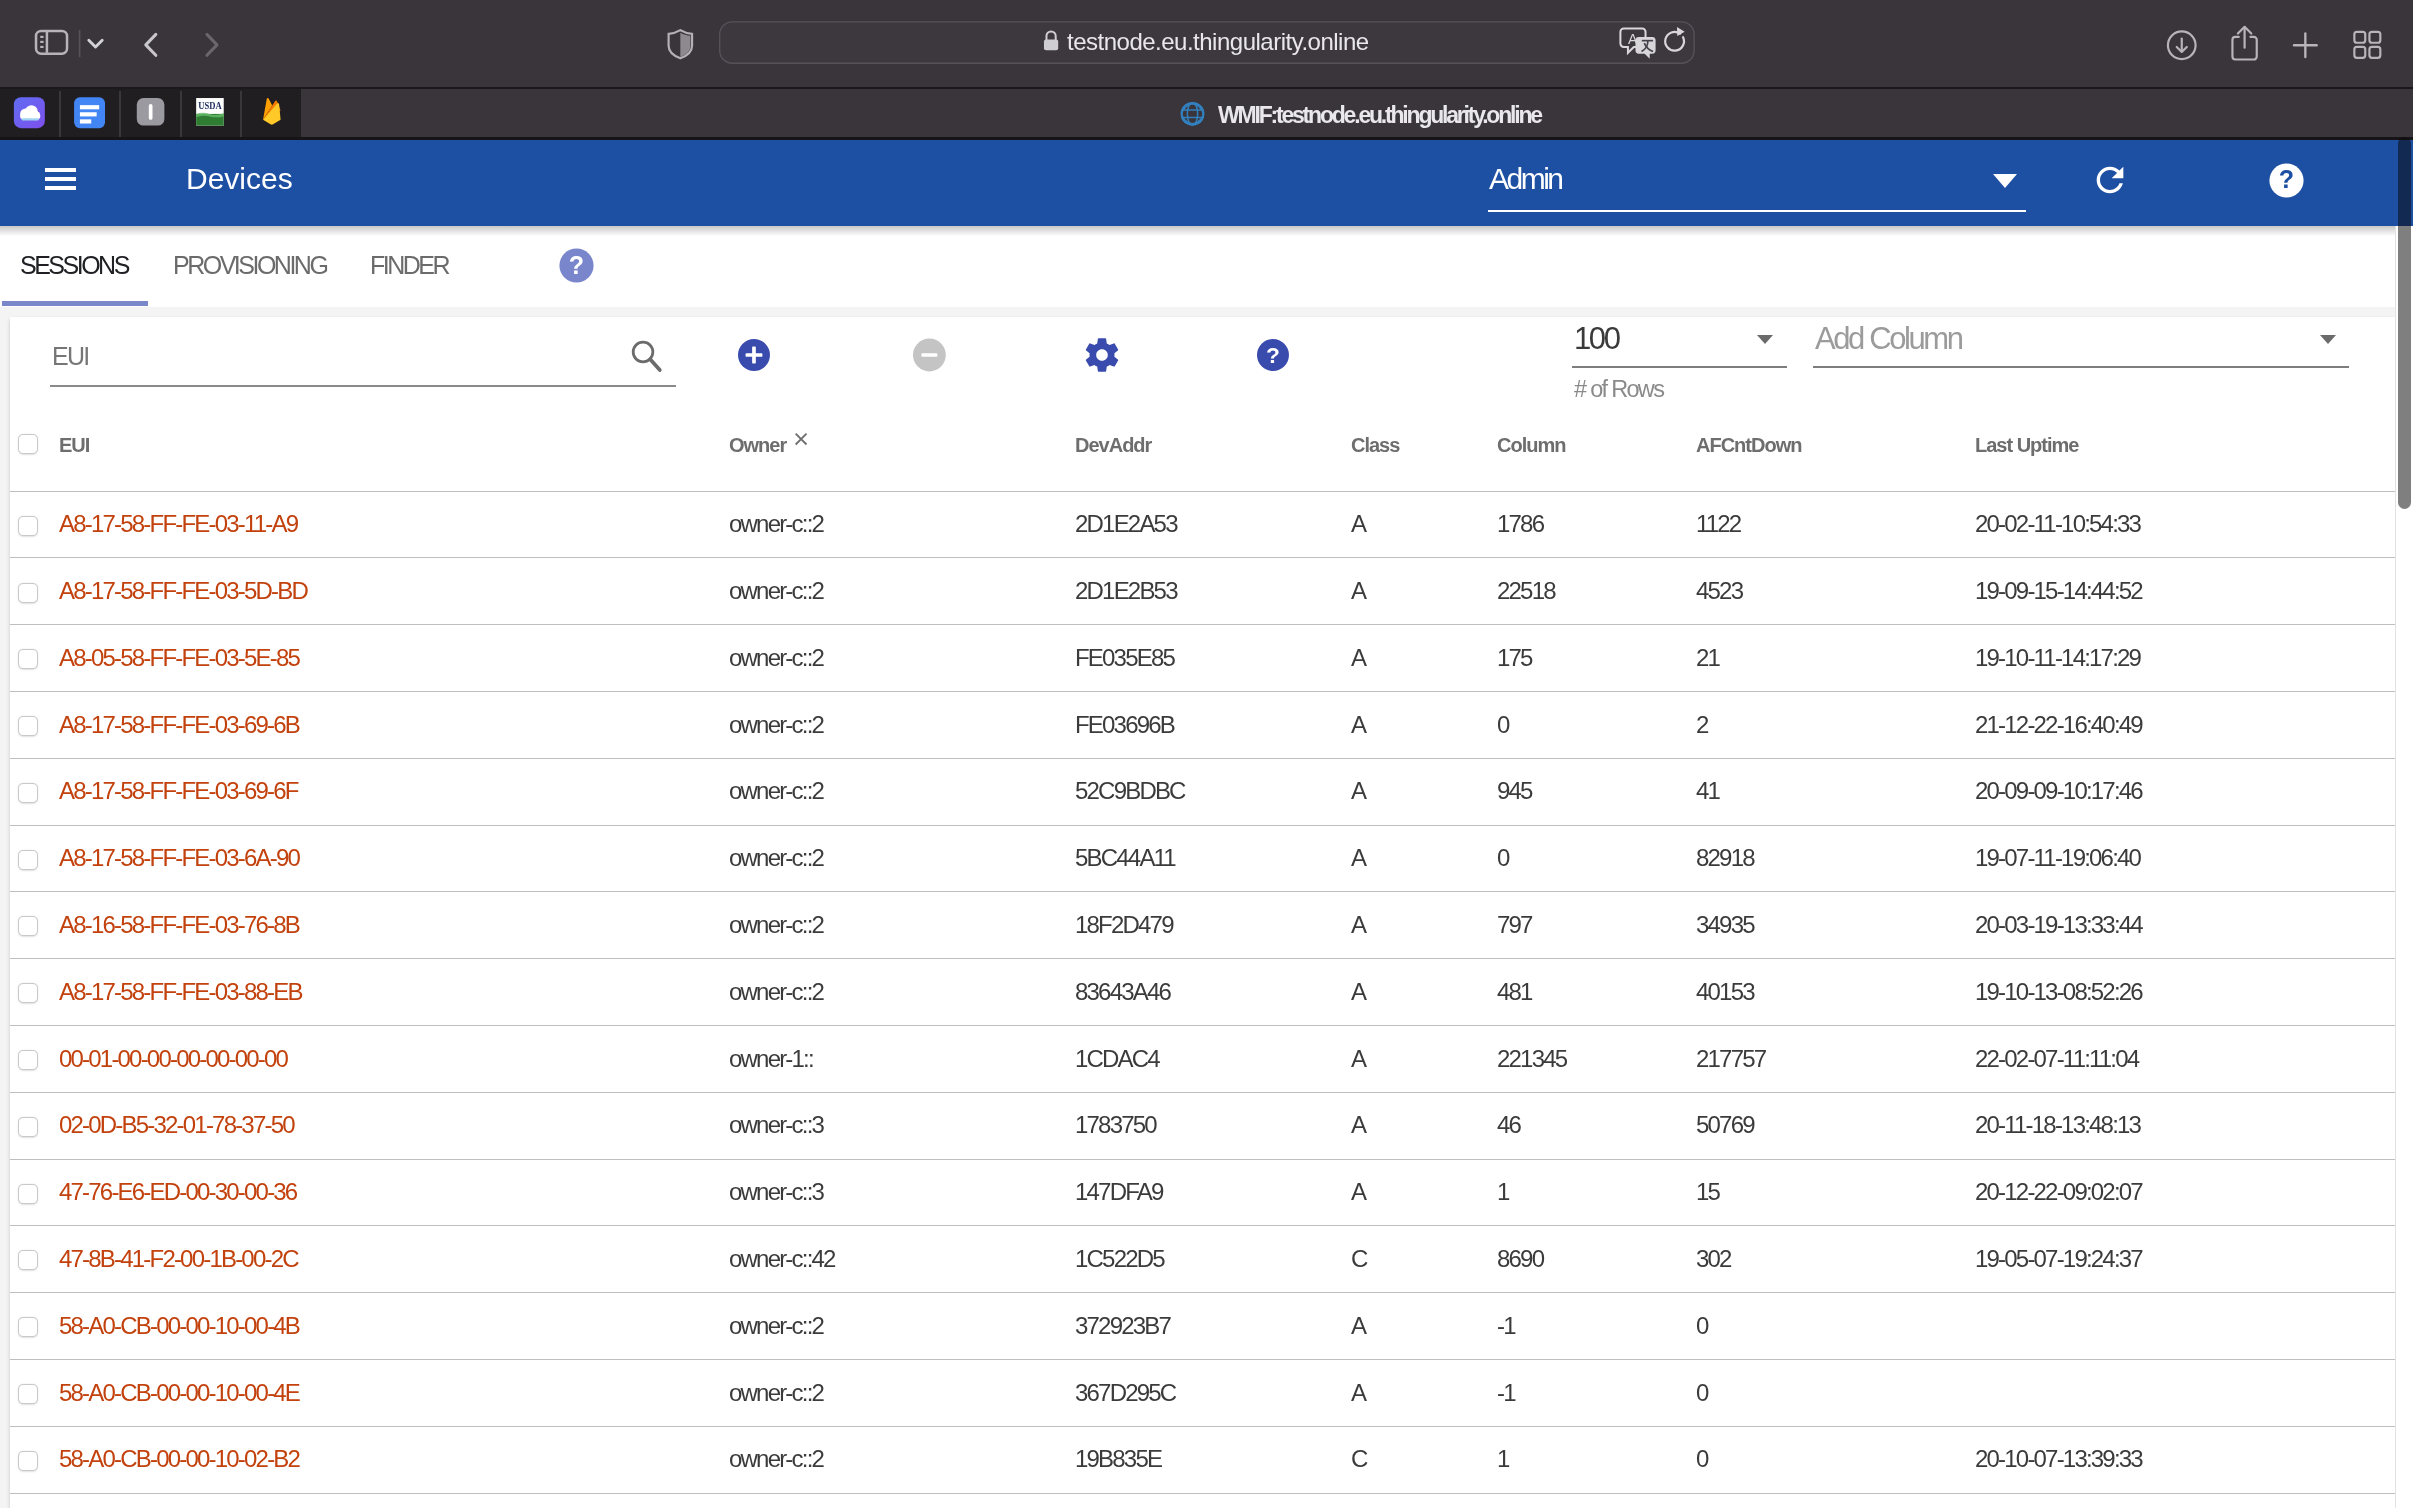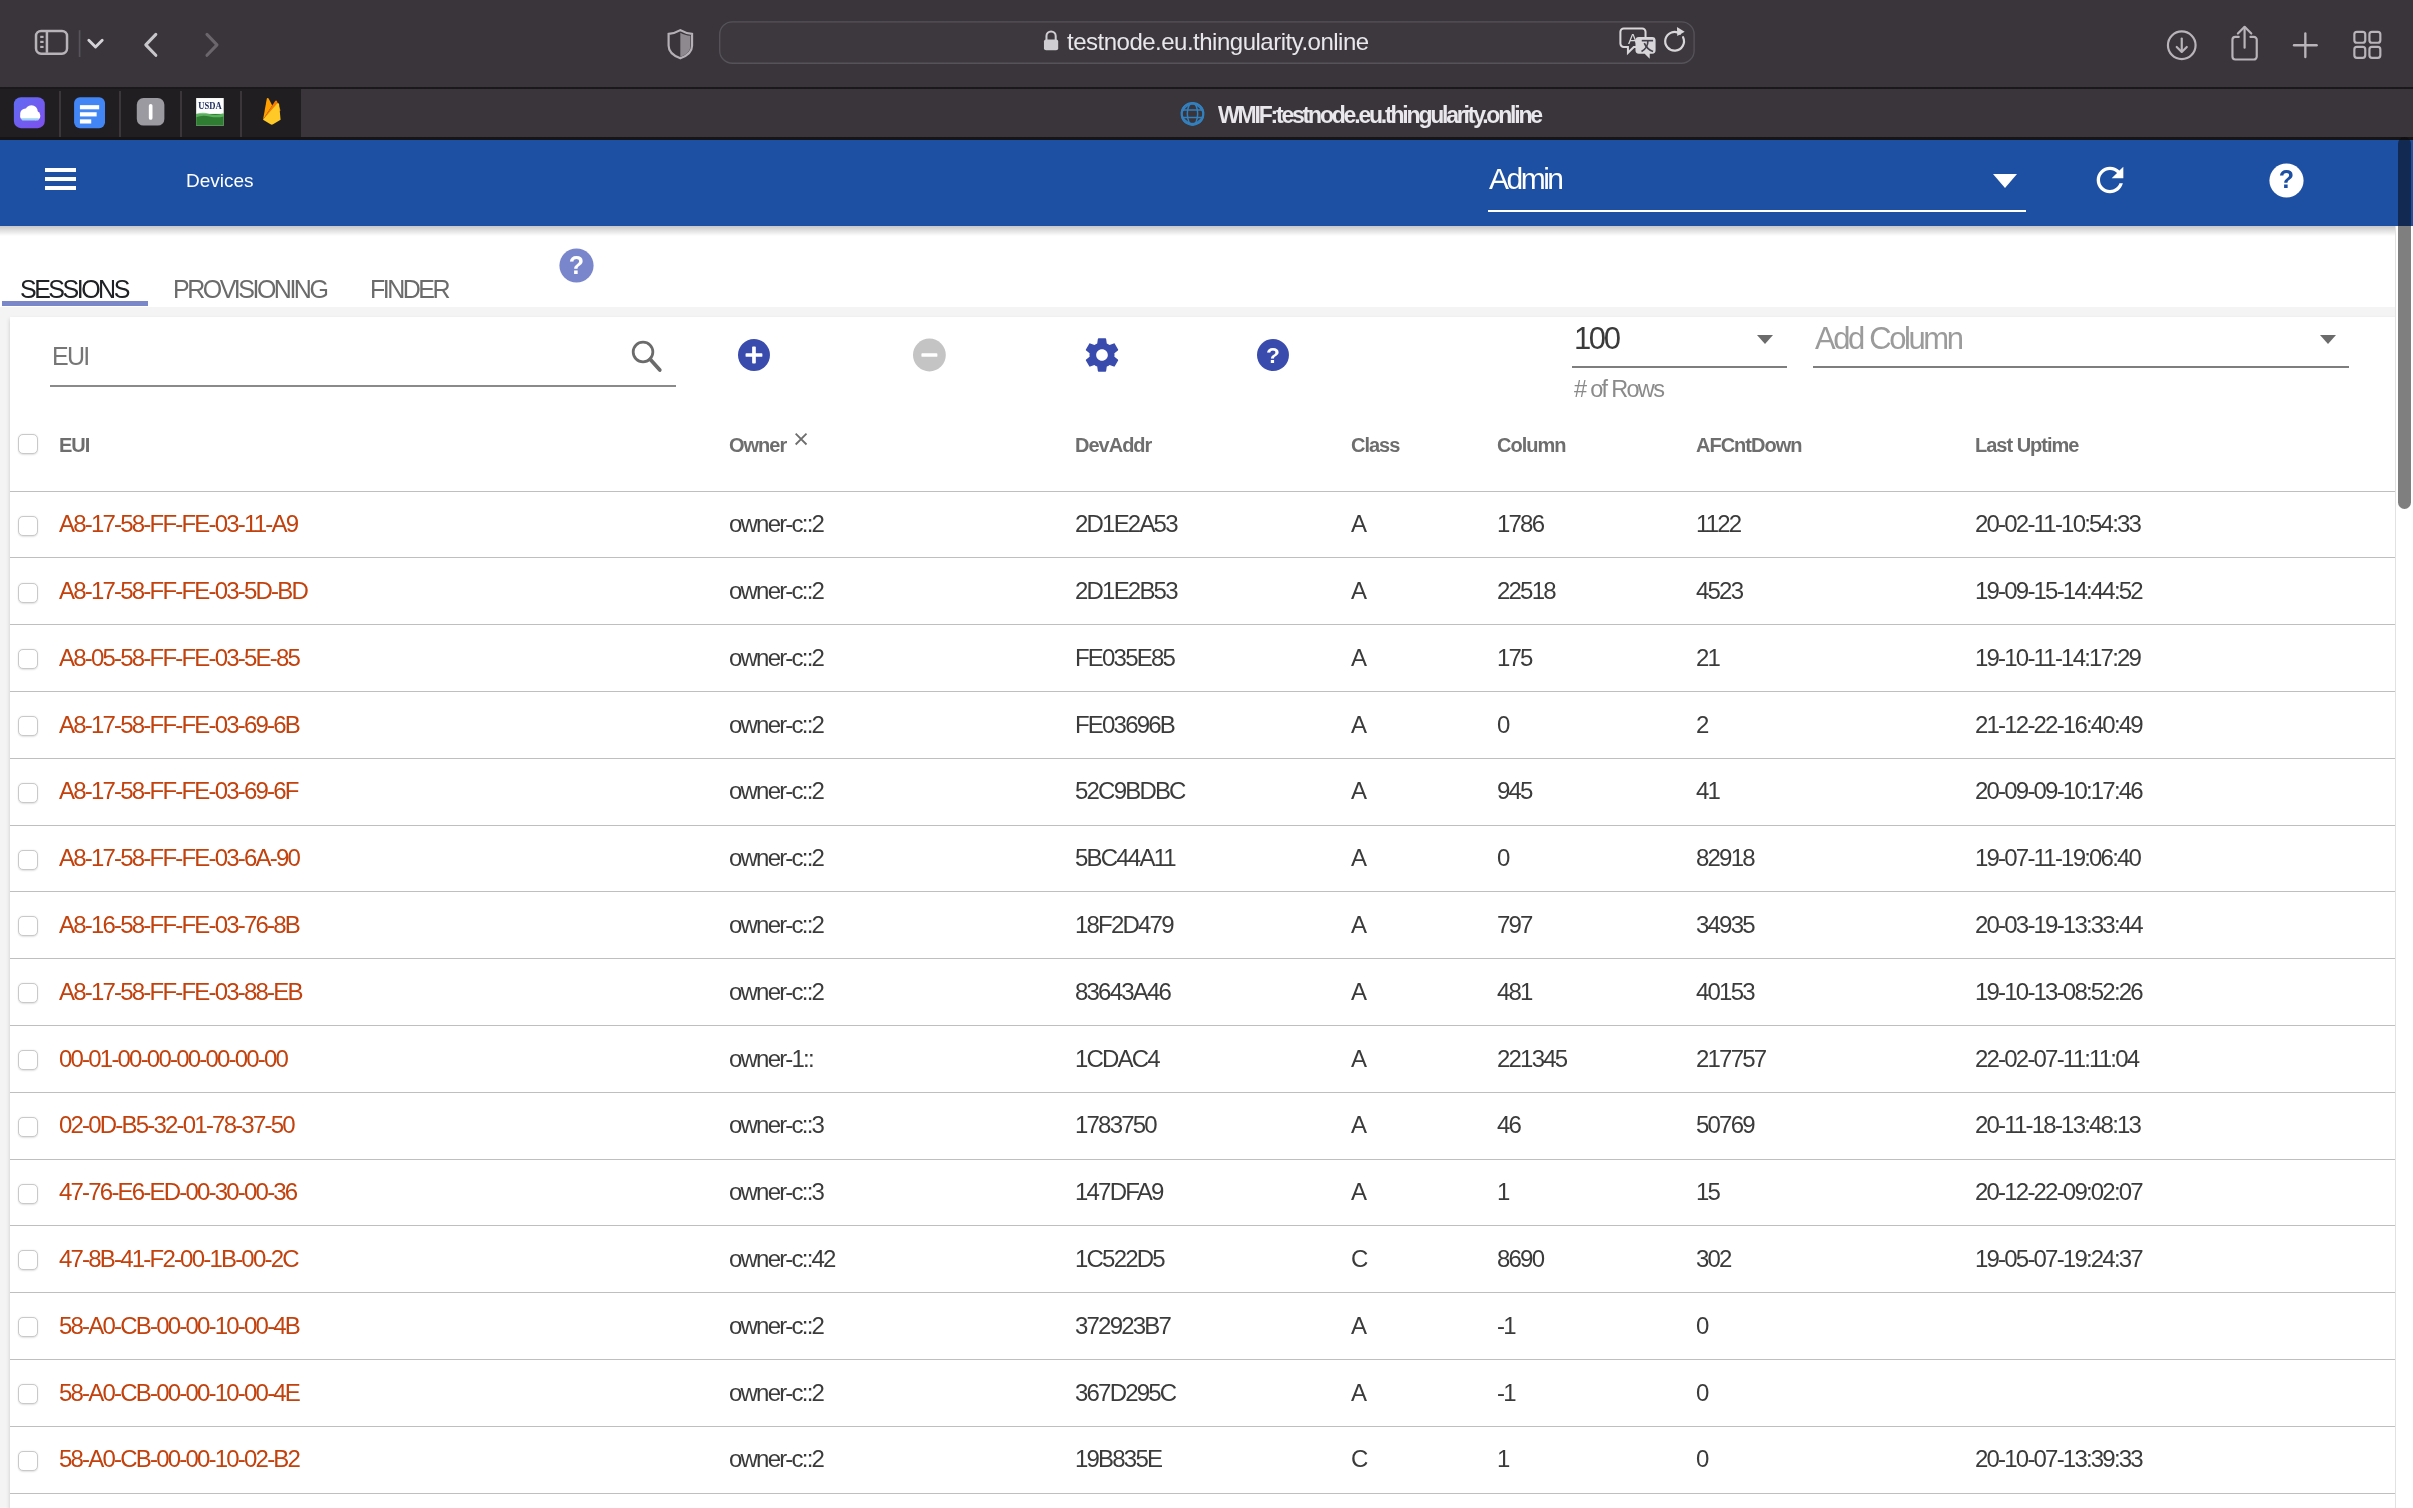--- a/index.html
+++ b/index.html
@@ -10,28 +10,28 @@
 #tabbar  { position:absolute; left:0; top:88px; width:2413px; height:51px; background:#39353a; }
 #tabbar .pinned { position:absolute; left:0; top:1.3px; width:301px; height:48px; background:#211e22; }
 #tabbar .psep { position:absolute; top:2.5px; width:1.7px; height:46px; background:#3a363a; }
 #topline { position:absolute; left:0; top:87px; width:2413px; height:2.1px; background:#1b181b; }
 #botline { position:absolute; left:0; top:137px; width:2413px; height:2.5px; background:#171417; }
 
 #appbar { position:absolute; left:0; top:140px; width:2413px; height:86px; background:#1d4fa2; }
 #appshadow { position:absolute; left:0; top:226px; width:2413px; height:10px;
   background:linear-gradient(rgba(0,0,0,0.22), rgba(0,0,0,0)); }
 .hbar { position:absolute; left:45px; width:31px; height:4px; background:#fff; }
-#devices { position:absolute; left:186px; top:170px; color:#fff; font-size:19px; }
+#devices { position:absolute; left:186px; top:162px; color:#fff; font-size:30px; }
 #admin { position:absolute; left:1489px; top:162px; color:#fff; font-size:30px; letter-spacing:-2.5px; }
 #adminline { position:absolute; left:1488px; top:210px; width:538px; height:2.2px; background:#fff; }
 #admintri { position:absolute; left:1993px; top:174px; width:0; height:0;
   border-left:12.6px solid transparent; border-right:12.6px solid transparent; border-top:14.2px solid #fff; }
 
 #tabsrow { position:absolute; left:0; top:226px; width:2413px; height:81px; background:#fff; }
-.tab { position:absolute; top:251px; font-size:25px; font-weight:500; letter-spacing:-2.5px; color:#6b6b6b;margin-top:24px; }
+.tab { position:absolute; top:251px; font-size:25px; font-weight:500; letter-spacing:-2.5px; color:#6b6b6b; }
 #tabind { position:absolute; left:1.7px; top:301px; width:146px; height:5px; background:#7a87c9; }
 #grayband { position:absolute; left:0; top:307px; width:2413px; height:1202px; background:#f4f4f4; }
 
 #card { position:absolute; left:10px; top:317px; width:2403px; height:1192px; background:#fff;
   box-shadow:0 1.7px 4.2px rgba(0,0,0,0.18); }
 
 .hcell { position:absolute; top:428px; font-size:20px; font-weight:bold; letter-spacing:-1px; color:#6e6e6e; line-height:34px; }
 
 .rsep { position:absolute; left:10px; width:2385px; height:1.3px; background:#c0bfc0; }
 .cbx  { position:absolute; left:17.6px; width:20px; height:20px; border:1.7px solid #c9c9c9; border-radius:5px;

